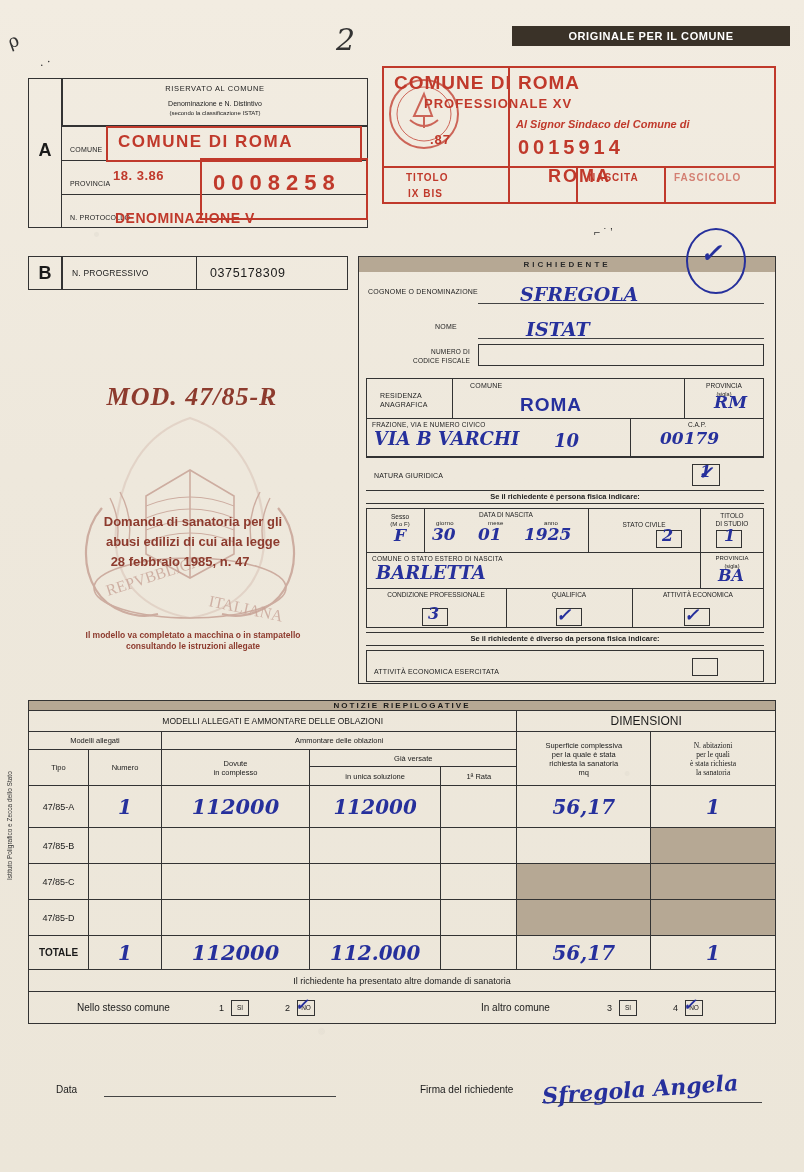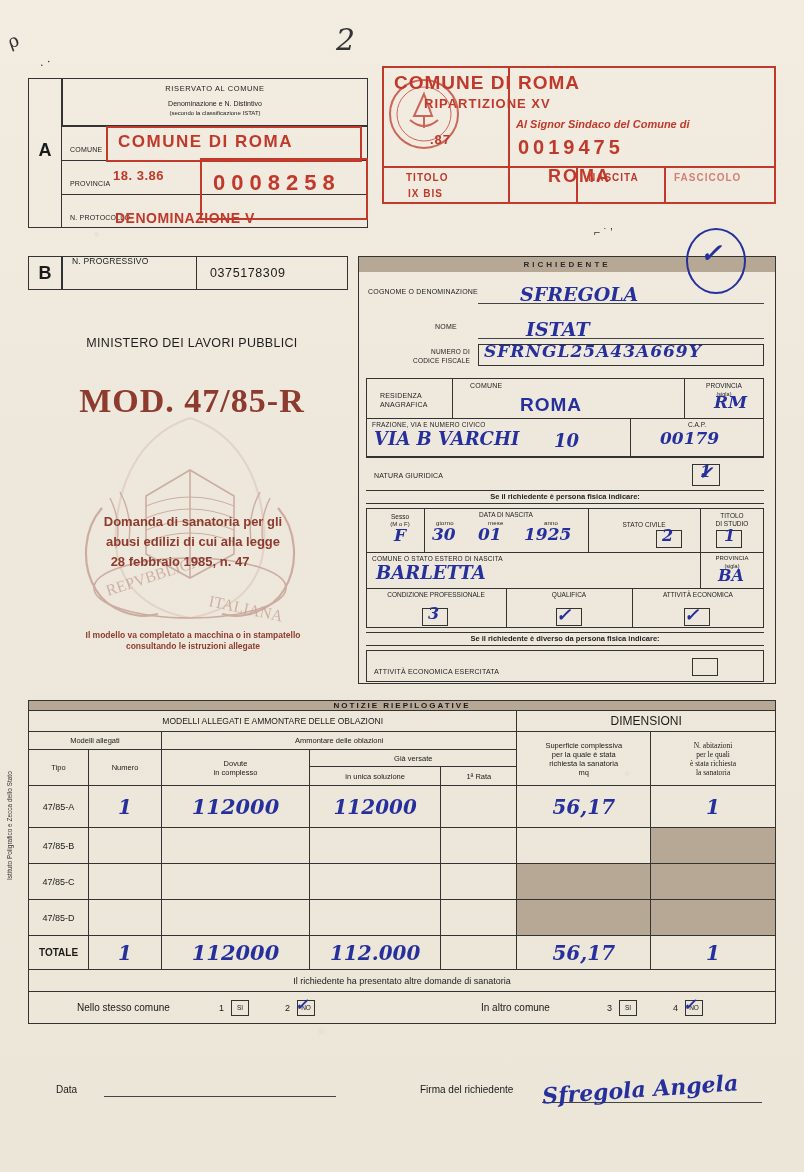--- a/index.html
+++ b/index.html
@@ -51,22 +51,23 @@
   
   .secA{left:28px;top:78px;width:340px;height:150px;}
   .rowline{position:absolute;border-top:1px solid #333;}
   .vline{position:absolute;border-left:1px solid #333;}
   
   .ministry{
     position:absolute;left:34px;top:336px;width:316px;text-align:center;
   }
   .ministry-title{font-size:12.5px;letter-spacing:.3px;color:#1e1e1e;}
   .mod-text{
-    color:#8d3b2e;font-weight:bold;font-size:34px;letter-spacing:1px;
+    color:#8d3b2e;font-weight:bold;font-size:26px;letter-spacing:1px;
     font-family:"Liberation Serif", serif;
+    font-style:italic;
   }
   .dom-text{color:#8d3b2e;font-weight:bold;font-size:13px;line-height:20px;}
   .note-text{color:#8d3b2e;font-size:8.5px;font-weight:bold;line-height:11px;}
   .emblem{
     position:absolute;left:50px;top:378px;width:280px;height:260px;
     opacity:.40;
   }
   .hdrbar{
     background:#b6a894;color:#2a2a2a;font-size:8px;letter-spacing:3px;
     text-align:center;padding:3px 0;font-weight:bold;
@@ -90,20 +91,21 @@
 </head>
 <body>
 
 <div class="page">
   <div class="paper-noise"></div>
 
   <div class="scribble" style="left:8px;top:30px;font-size:18px;transform:rotate(-20deg);">ρ</div>
   <div class="scribble" style="left:40px;top:56px;font-size:11px;">. ·</div>
   <div class="scribble" style="left:336px;top:22px;font-size:30px;font-style:italic;">2</div>
 
+  <div class="orig-bar">ORIGINALE PER IL COMUNE</div>
 
   <div class="bx brd secA"></div>
 
   <div class="bx brd" style="left:28px;top:78px;width:34px;height:150px;"></div>
   <div class="bx" style="left:28px;top:140px;width:34px;height:20px;display:flex;align-items:center;justify-content:center;font-size:18px;font-weight:bold;">A</div>
 
   <div class="bx brd" style="left:62px;top:78px;width:306px;height:48px;"></div>
   <div class="bx lbl-c" style="left:62px;top:84px;width:306px;font-size:7.5px;letter-spacing:.6px;">RISERVATO AL COMUNE</div>
   <div class="bx lbl-c" style="left:62px;top:100px;width:306px;">Denominazione e N. Distintivo</div>
   <div class="bx lbl-c" style="left:62px;top:110px;width:306px;font-size:6px;">(secondo la classificazione ISTAT)</div>
@@ -122,49 +124,46 @@
   <div class="bx stamp" style="left:213px;top:170px;font-size:22px;letter-spacing:6px;">0008258</div>
   <div class="bx stamp" style="left:115px;top:210px;font-size:14px;letter-spacing:.5px;">DENOMINAZIONE V</div>
 
   <div class="bx stampbox" style="left:382px;top:66px;width:394px;height:138px;"></div>
   <div class="bx vline" style="left:508px;top:66px;height:138px;border-left:2px solid #c0392b;"></div>
   <div class="bx rowline" style="left:382px;top:166px;width:394px;border-top:2px solid #c0392b;"></div>
   <div class="bx vline" style="left:576px;top:166px;height:38px;border-left:2px solid #c0392b;"></div>
   <div class="bx vline" style="left:664px;top:166px;height:38px;border-left:2px solid #c0392b;"></div>
 
   <div class="bx stamp" style="left:394px;top:72px;font-size:19px;letter-spacing:1px;">COMUNE DI ROMA</div>
-  <div class="bx stamp" style="left:424px;top:96px;font-size:13px;letter-spacing:1px;">RIPARTIZIONE XV</div>
+  <div class="bx stamp" style="left:424px;top:96px;font-size:13px;letter-spacing:1px;">PROFESSIONALE XV</div>
   <div class="bx stamp" style="left:430px;top:132px;font-size:13px;">.87</div>
 
   <svg style="position:absolute;left:386px;top:76px;width:76px;height:76px;opacity:.75;" viewBox="0 0 76 76">
     <circle cx="38" cy="38" r="34" fill="none" stroke="#c0392b" stroke-width="2"></circle>
     <circle cx="38" cy="38" r="27" fill="none" stroke="#c0392b" stroke-width="1"></circle>
     <polygon points="38,18 46,40 28,40" fill="none" stroke="#c0392b" stroke-width="2"></polygon>
     <path d="M24 44 Q38 56 52 44" fill="none" stroke="#c0392b" stroke-width="2"></path>
     <line x1="38" y1="40" x2="38" y2="52" stroke="#c0392b" stroke-width="2"></line>
   </svg>
 
   <div class="bx stamp" style="left:516px;top:118px;font-size:11px;font-style:italic;letter-spacing:0;">Al Signor Sindaco del Comune di</div>
-  <div class="bx stamp" style="left:518px;top:136px;font-size:20px;letter-spacing:4px;">0019475</div>
+  <div class="bx stamp" style="left:518px;top:136px;font-size:20px;letter-spacing:4px;">0015914</div>
   <div class="bx stamp" style="left:548px;top:166px;font-size:18px;letter-spacing:2px;">ROMA</div>
   <div class="bx stamp" style="left:406px;top:172px;font-size:10px;letter-spacing:1px;">TITOLO</div>
   <div class="bx stamp" style="left:408px;top:188px;font-size:10px;letter-spacing:1px;">IX BIS</div>
   <div class="bx stamp" style="left:588px;top:172px;font-size:10px;letter-spacing:1px;">NASCITA</div>
   <div class="bx stamp" style="left:674px;top:172px;font-size:10px;letter-spacing:1px;opacity:.6;">FASCICOLO</div>
 
   <div class="bx brd" style="left:28px;top:256px;width:34px;height:34px;"></div>
   <div class="bx" style="left:28px;top:262px;width:34px;height:22px;display:flex;align-items:center;justify-content:center;font-size:18px;font-weight:bold;">B</div>
   <div class="bx brd" style="left:62px;top:256px;width:286px;height:34px;"></div>
   <div class="bx vline" style="left:196px;top:256px;height:34px;"></div>
-  <div class="bx lbl" style="left:72px;top:256px;font-size:8.5px;">N. PROGRESSIVO</div>
+  <div class="bx lbl" style="left:72px;top:268px;font-size:8.5px;">N. PROGRESSIVO</div>
   <div class="bx" style="left:210px;top:266px;font-size:12.5px;letter-spacing:.6px;text-align:center;">0375178309</div>
 
-  <div class="ministry">
-    <div class="ministry-title">MINISTERO DEI LAVORI PUBBLICI</div>
-  </div>
 
   <svg class="emblem" viewBox="0 0 280 260">
     <g fill="none" stroke="#8d3b2e" stroke-width="2.2" opacity="0.85">
       <path d="M140 40 C95 55 70 95 66 150 C62 205 95 232 140 240 C185 232 218 205 214 150 C210 95 185 55 140 40 Z" opacity="0.35"></path>
       <path d="M52 130 C34 150 30 186 46 212 C58 232 86 242 108 236"></path>
       <path d="M228 130 C246 150 250 186 234 212 C222 232 194 242 172 236"></path>
       <path d="M60 120 q12 24 6 50 M70 114 q14 26 8 54 M210 114 q-14 26 -8 54 M220 120 q-12 24 -6 50" stroke-width="1.4"></path>
       <path d="M96 118 L140 92 L184 118 L184 176 L140 200 L96 176 Z" stroke-width="1.6"></path>
       <path d="M140 92 L140 200" stroke-width="1.6"></path>
       <path d="M96 128 q44 -18 88 0 M96 140 q44 -18 88 0 M96 152 q44 -18 88 0 M96 164 q44 -18 88 0" stroke-width="1"></path>
@@ -188,21 +187,20 @@
   <div class="bx field-ln" style="left:478px;top:303px;width:286px;"></div>
   <div class="bx hand" style="left:520px;top:283px;font-size:19px;">SFREGOLA</div>
 
   <div class="bx lbl" style="left:435px;top:323px;font-size:7px;">NOME</div>
   <div class="bx field-ln" style="left:478px;top:338px;width:286px;"></div>
   <div class="bx hand" style="left:526px;top:318px;font-size:19px;">ISTAT</div>
 
   <div class="bx lbl" style="left:372px;top:348px;font-size:6.5px;text-align:right;width:98px;">NUMERO DI</div>
   <div class="bx lbl" style="left:372px;top:357px;font-size:6.5px;text-align:right;width:98px;">CODICE FISCALE</div>
   <div class="bx cfbox" style="left:478px;top:344px;width:286px;height:22px;"></div>
-  <div class="bx hand" style="left:484px;top:341px;font-size:17px;letter-spacing:1px;">SFRNGL25A43A669Y</div>
 
   <div class="bx brd" style="left:366px;top:378px;width:398px;height:80px;"></div>
   <div class="bx vline" style="left:452px;top:378px;height:40px;"></div>
   <div class="bx vline" style="left:684px;top:378px;height:40px;"></div>
   <div class="bx rowline" style="left:366px;top:418px;width:398px;"></div>
   <div class="bx rowline" style="left:366px;top:456px;width:398px;"></div>
   <div class="bx vline" style="left:630px;top:418px;height:38px;"></div>
 
   <div class="bx lbl" style="left:380px;top:392px;font-size:7px;">RESIDENZA</div>
   <div class="bx lbl" style="left:380px;top:401px;font-size:7px;">ANAGRAFICA</div>

